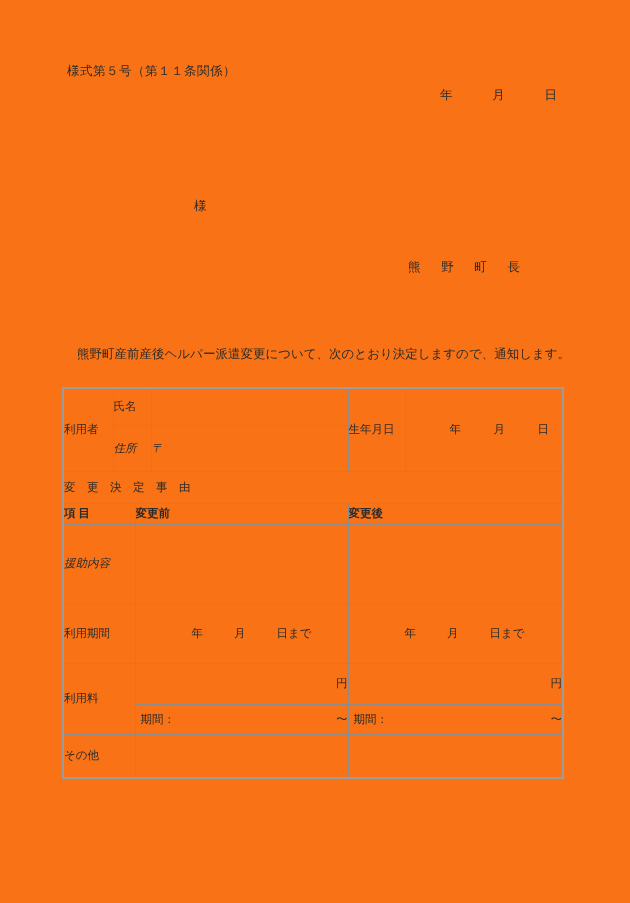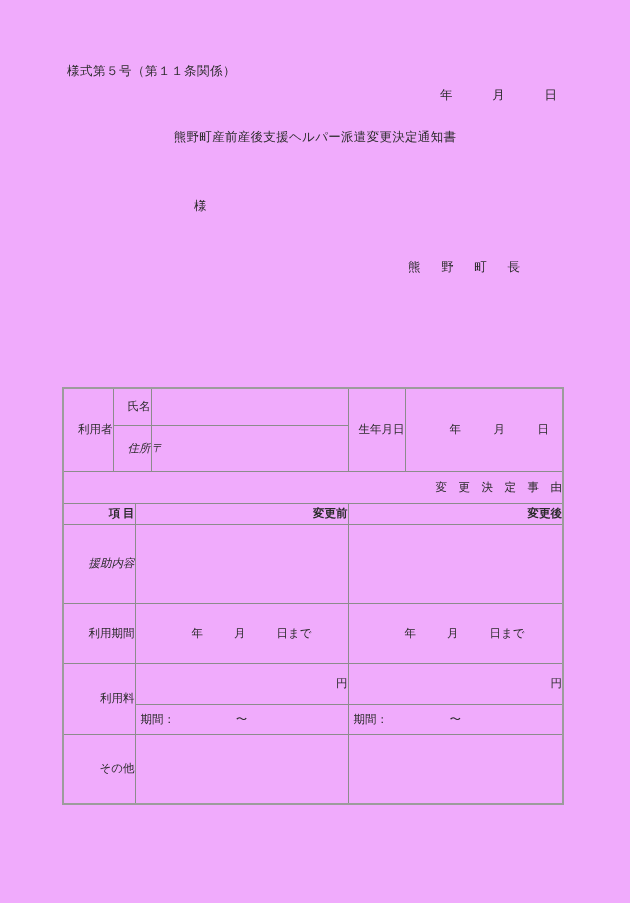--- a/index.html
+++ b/index.html
@@ -1,20 +1,20 @@
 <!DOCTYPE html>
 <html><head>
 <meta charset="utf-8">
 <style>
   html, body { margin: 0; padding: 0; background: #fcfcfc; }
   .page {
     position: relative;
     width: 630px;
     height: 903px;
-    background: #f0abfc;
+    background: #f97316;
     color: #2b2b2b;
     font-family: "Liberation Serif", "DejaVu Serif", serif;
     font-size: 12.5px;
     overflow: hidden;
   }
   .form-number { position: absolute; left: 67px; top: 63px; letter-spacing: 0.5px; }
   .date-line {
     position: absolute; left: 440px; top: 87px; width: 117px;
     display: flex; justify-content: space-between;
   }
@@ -34,74 +34,74 @@
     width: 500px; border-collapse: collapse; table-layout: fixed;
     font-size: 11.5px;
     border: 2px solid #9c9c9c;
   }
   .form-table td {
     border: 1px solid #8c8c8c;
     padding: 0;
     vertical-align: middle;
     overflow: hidden;
   }
-  .c { text-align: right; }
+  .c { text-align: left; }
   .addr { vertical-align: top; text-align: left; padding: 4px 7px; }
   .flexdate {
     display: flex; justify-content: space-between;
     padding: 0 13px 0 44px;
   }
   .flexuntil {
     display: flex; gap: 31px; padding-left: 56px;
   }
   .yen {
     text-align: right; padding-right: 47px;
     border-bottom: 1px dotted #b5b5b5;
   }
   .period-cell {
-    position: relative; text-align: center;
+    position: relative; text-align: right;
     border-top: 1px dotted #b5b5b5;
   }
   .period-cell .range-label {
     position: absolute; left: 5px; top: 50%; transform: translateY(-50%);
   }
   tr.r1 { height: 37px; }
   tr.r2 { height: 46px; font-style: italic; }
   tr.r3 { height: 32px; }
   tr.r4 { height: 21px; font-weight: bold; }
   tr.r5 { height: 79px; font-style: italic; }
   tr.r6 { height: 60px; }
   tr.r7 { height: 41px; }
   tr.r8 { height: 30px; }
-  tr.r9 { height: 70px; }
+  tr.r9 { height: 44px; }
 </style>
 </head>
 <body>
 
 <div class="page">
 
   <div class="form-number">様式第５号（第１１条関係）</div>
 
   <div class="date-line">
     <span>年</span>
     <span>月</span>
     <span>日</span>
   </div>
 
-  <div class="doc-title">熊野町産前産後支援ヘルパー派遣変更決定通知書</div>
 
   <div class="addressee">様</div>
 
   <div class="mayor">
     <span>熊</span>
     <span>野</span>
     <span>町</span>
     <span>長</span>
   </div>
 
+  <div class="body-text">熊野町産前産後ヘルパー派遣変更について、次のとおり決定しますので、通知します。</div>
 
   <table class="form-table">
     <colgroup>
       <col style="width:50px">
         <col style="width:22px">
         <col style="width:16px">
       <col style="width:197px">
         <col style="width:57px">
         <col style="width:158px">
     </colgroup>

